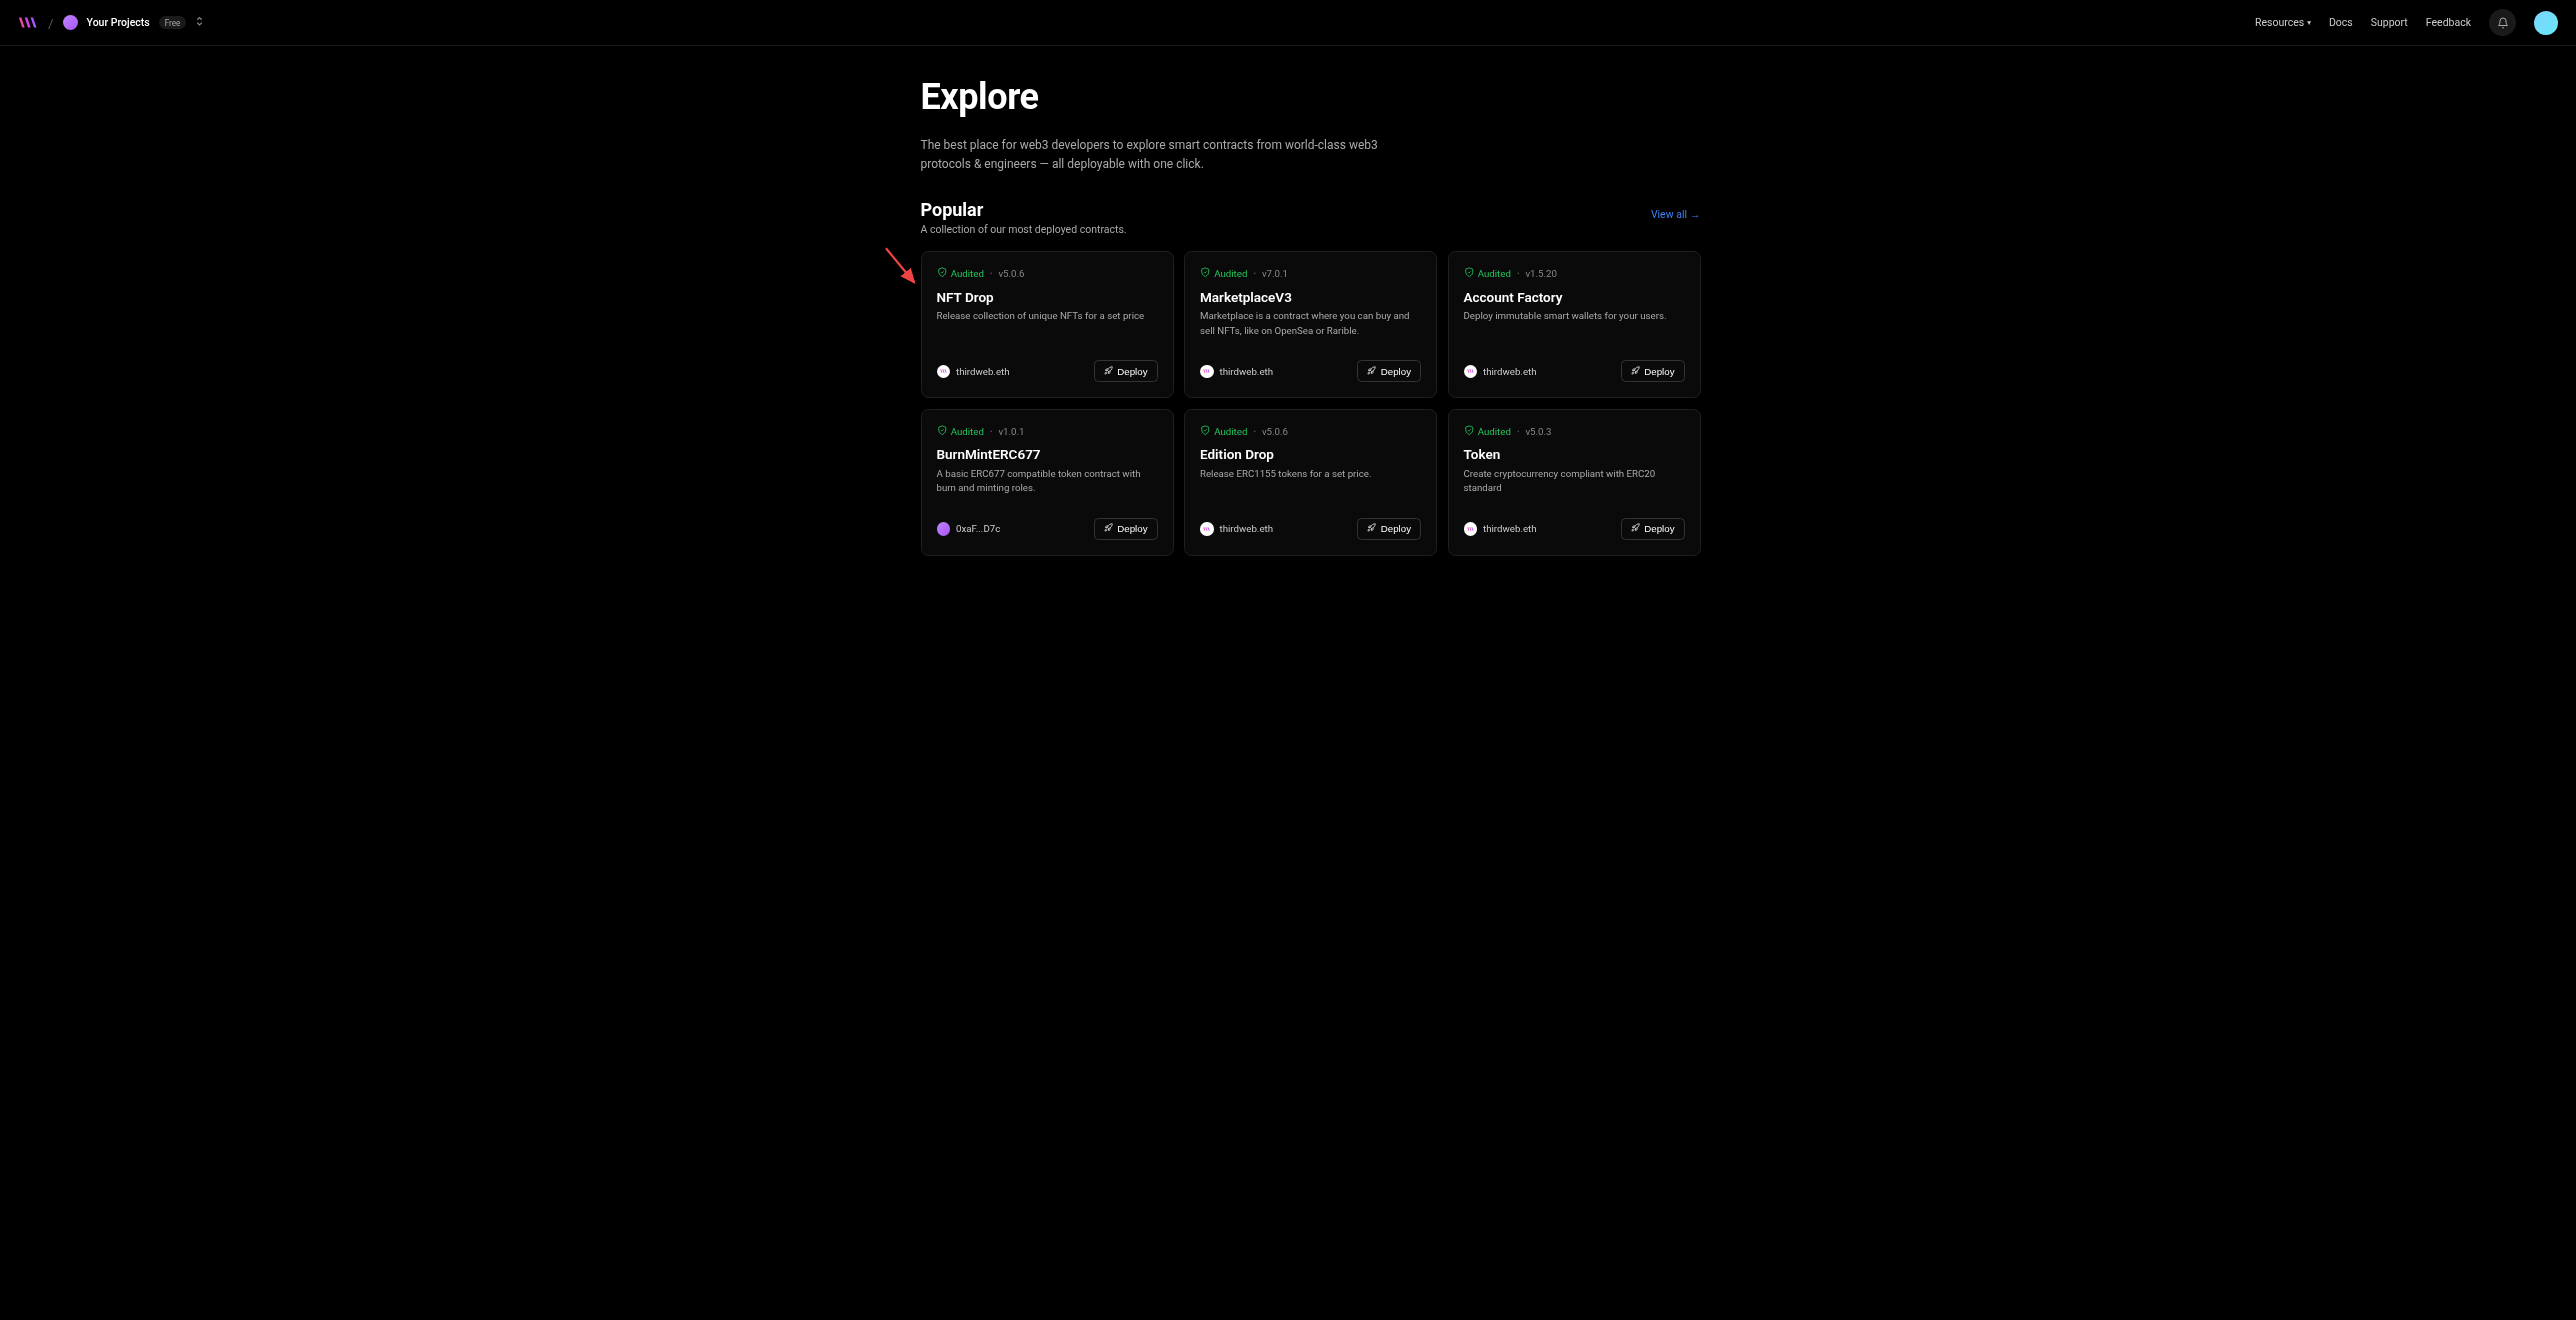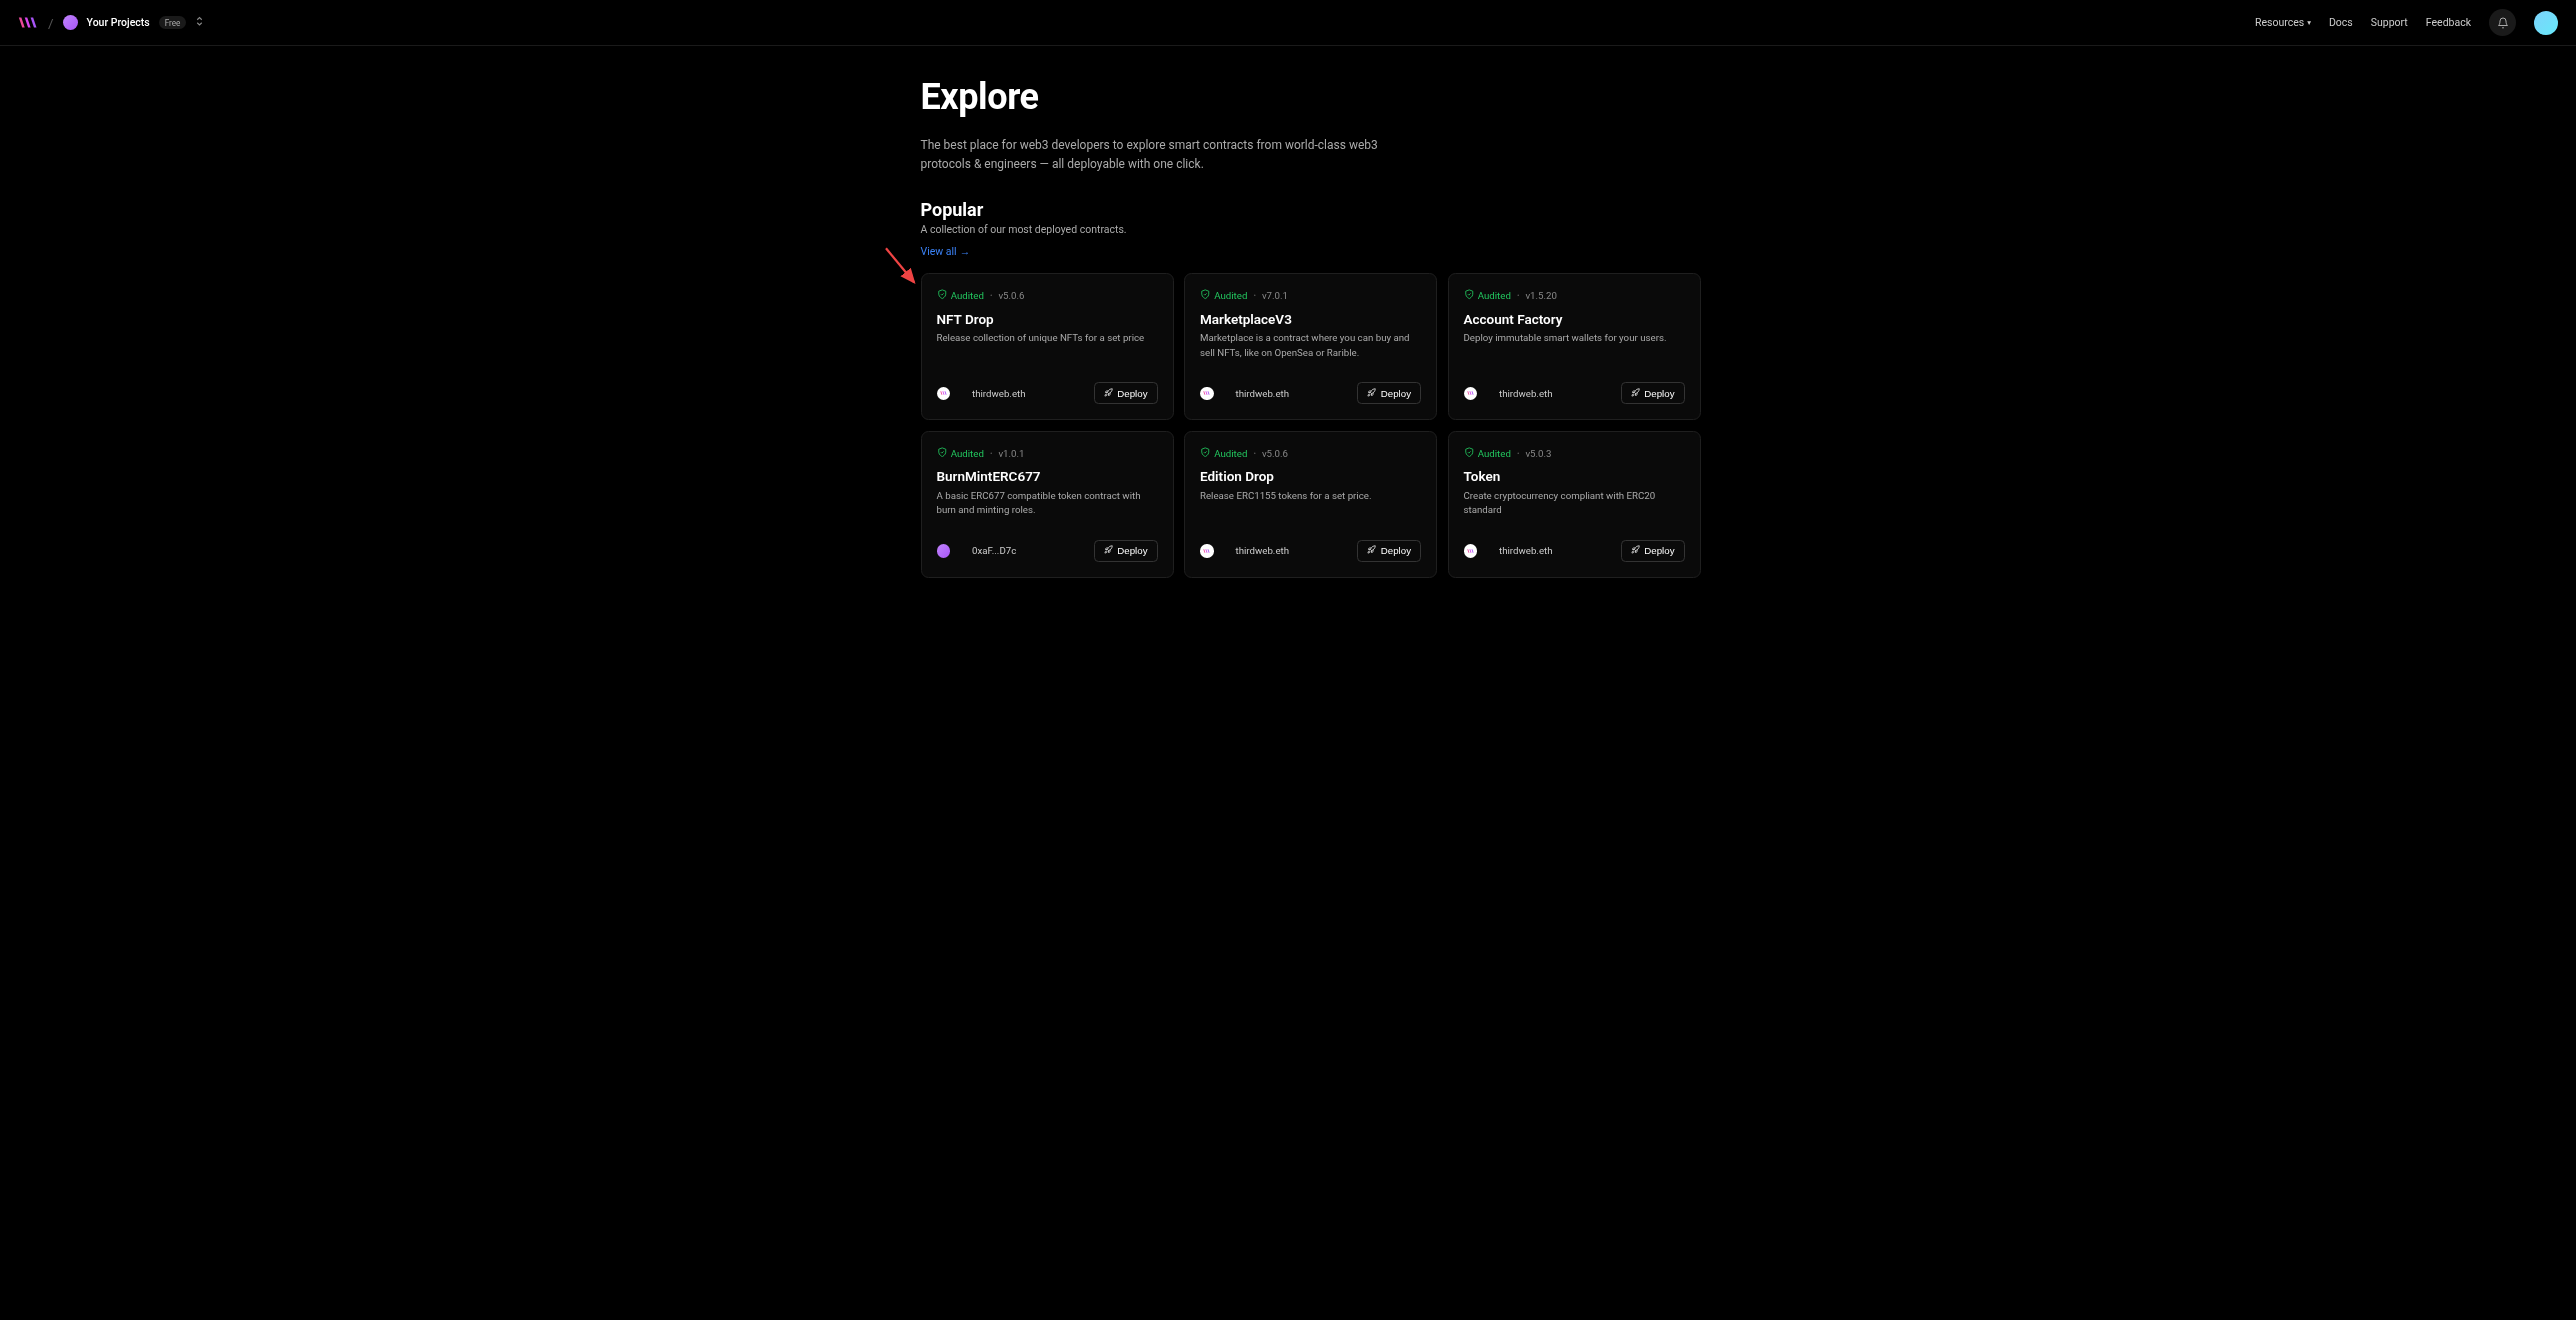--- a/index.html
+++ b/index.html
@@ -104,21 +104,20 @@
   font-size: 12px;
   line-height: 1.6;
   max-width: 495px;
   margin-bottom: 25px;
 }
 .section-header {
   display: flex;
   justify-content: space-between;
   align-items: flex-start;
   margin-bottom: 15px;
-  flex-direction: column;
 }
 .section-title {
   font-size: 18px;
   font-weight: 700;
   margin-bottom: 3px;
 }
 .section-subtitle {
   color: #aaa;
   font-size: 10.5px;
 }
@@ -179,21 +178,21 @@
 .card-footer {
   display: flex;
   justify-content: space-between;
   align-items: center;
   margin-top: auto;
   padding-top: 12px;
 }
 .author {
   display: flex;
   align-items: center;
-  gap: 22px;
+  gap: 6px;
   font-size: 9.7px;
   color: #ccc;
 }
 .author-avatar {
   width: 13.5px;
   height: 13.5px;
   border-radius: 50%;
   background: #fff;
   display: flex;
   align-items: center;

